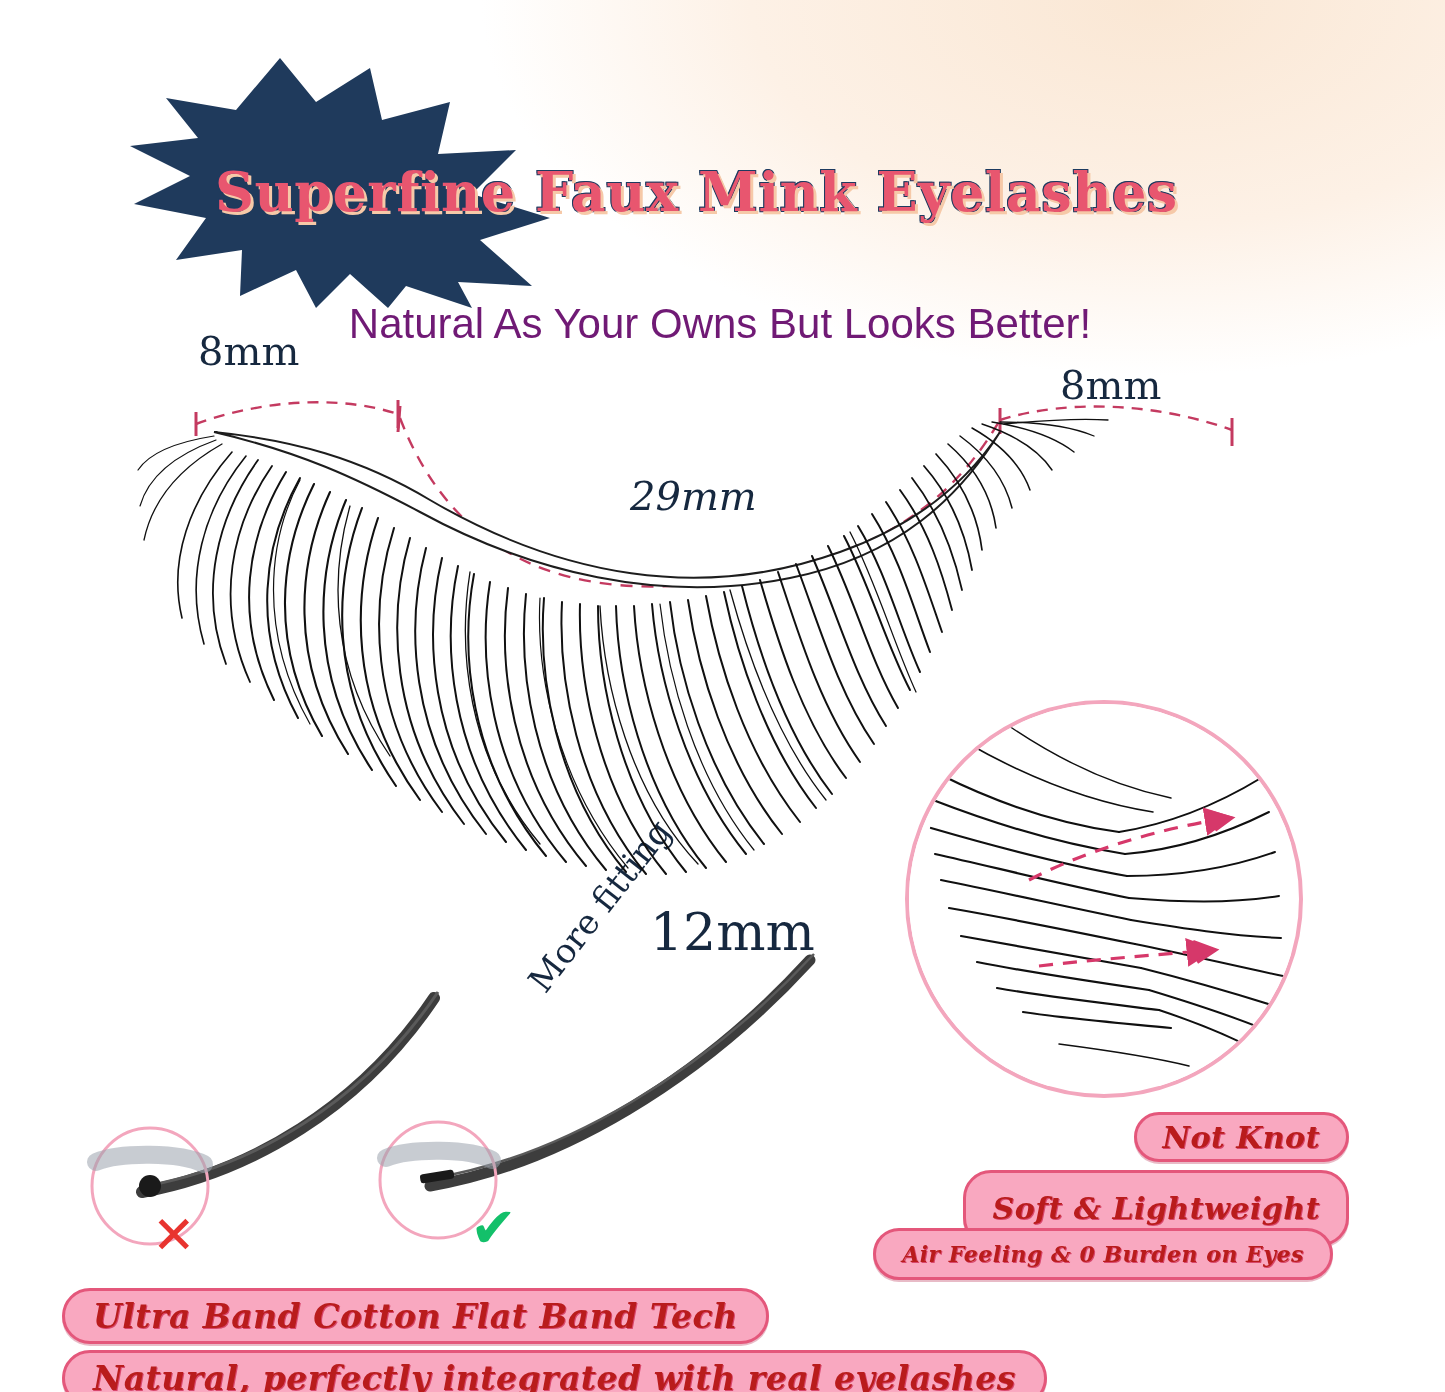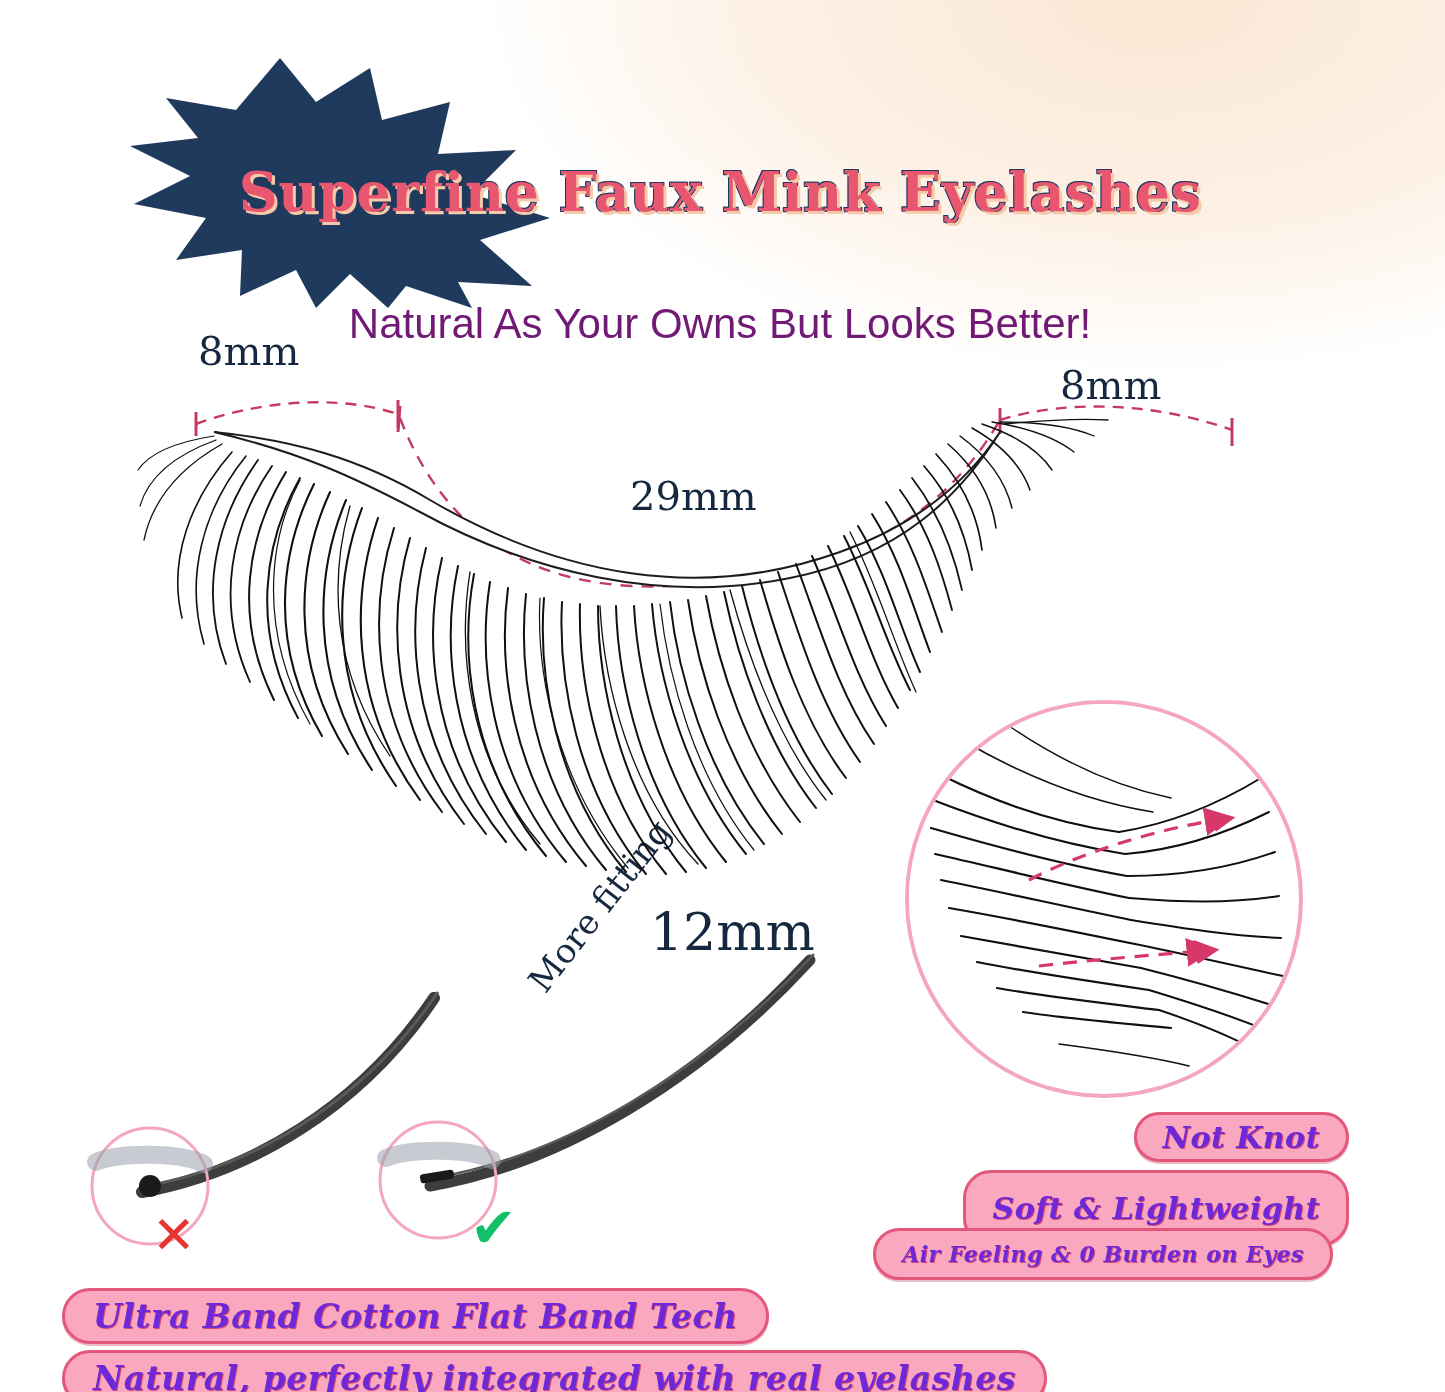--- a/index.html
+++ b/index.html
@@ -32,21 +32,21 @@
     width: 470px;
     height: 250px;
   }
   #burst-wrap svg { display: block; }
 
   #banner-title {
     position: absolute;
     left: 215px;
     top: 160px;
     width: 1010px;
-    text-align: center;
+    text-align: left;
     font-family: "DejaVu Serif", serif;
     font-weight: bold;
     font-size: 54px;
     letter-spacing: 0.5px;
     color: #e8566f;
     -webkit-text-stroke: 2px #1e3a5f;
     paint-order: stroke fill;
     text-shadow:
       3px 3px 0 #f6c9a8,
       -1px -1px 0 #1e3a5f;
@@ -67,21 +67,21 @@
 
   
   .meas {
     position: absolute;
     font-family: "DejaVu Serif", serif;
     color: #16283f;
     white-space: nowrap;
   }
   #meas-left  { left: 198px;  top: 328px; font-size: 40px; }
   #meas-right { left: 1060px; top: 362px; font-size: 40px; }
-  #meas-width { left: 630px;  top: 473px; font-size: 40px; }
+  #meas-width { left: 630px;  top: 473px; font-size: 40px; font-style: italic; }
   #meas-len   { left: 650px;  top: 902px; font-size: 52px; }
 
   #more-fitting {
     position: absolute;
     left: 520px;
     top: 975px;
     font-family: "DejaVu Serif", serif;
     font-size: 34px;
     color: #16283f;
     transform: rotate(-52deg);
@@ -111,21 +111,21 @@
 
   
   .pill {
     position: absolute;
     display: flex;
     align-items: center;
     justify-content: center;
     background: #f9a8c0;
     border: 3px solid #e4577b;
     border-radius: 28px;
-    color: #6d28d9;
+    color: #b91c1c;
     font-family: "DejaVu Serif", serif;
     font-style: italic;
     font-weight: bold;
     box-shadow: 0 2px 0 rgba(190,60,95,0.35);
     white-space: nowrap;
     letter-spacing: 0.5px;
     text-shadow: 1px 1px 0 #d9476c;
   }
   #pill-1 { right: 96px;  top: 1112px; height: 44px; padding: 0 26px; font-size: 30px; }
   #pill-2 { right: 96px;  top: 1170px; height: 46px; padding: 12px 26px; font-size: 30px; }

